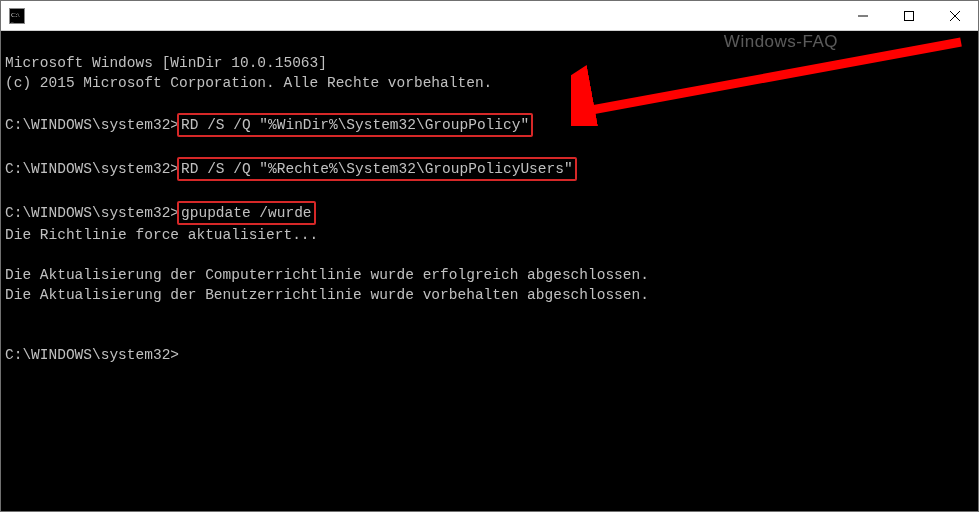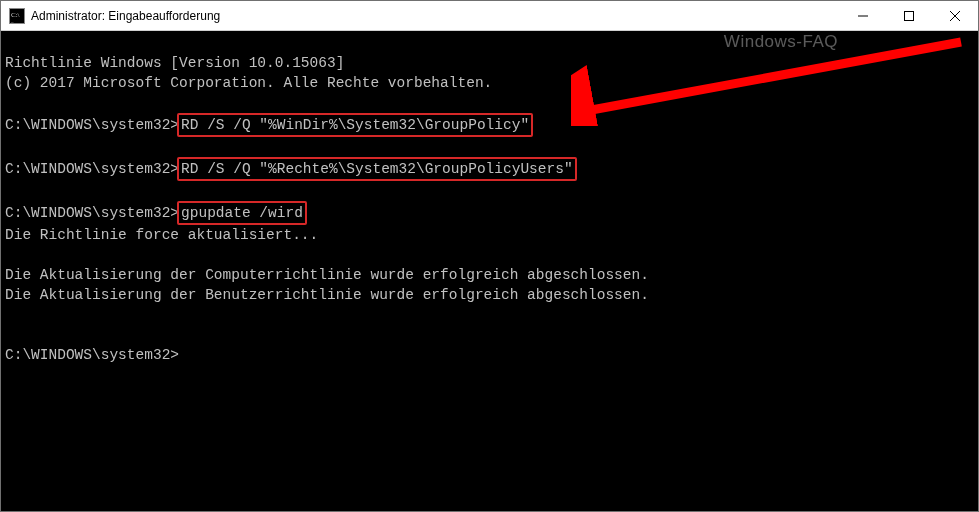--- a/index.html
+++ b/index.html
@@ -100,21 +100,20 @@
 <div class="window">
   <div class="titlebar">
     <span class="icon-wrap">
       <svg class="cmd-icon" viewBox="0 0 16 16">
         <rect x="0" y="0" width="16" height="16" fill="#000"></rect>
         <rect x="0.5" y="0.5" width="15" height="15" fill="none" stroke="#888" stroke-width="1"></rect>
         <text x="2" y="9" font-size="7" fill="#ccc" font-family="Consolas">C:\</text>
         <text x="2" y="14" font-size="5" fill="#ccc" font-family="Consolas">_</text>
       </svg>
     </span>
-    <span class="title">Administrator: Eingabeaufforderung</span>
     <span class="spacer"></span>
     <div class="win-controls">
       <div class="win-btn">
         <svg viewBox="0 0 10 10">
             <line x1="0" y1="5" x2="10" y2="5" stroke="#000" stroke-width="1"></line>
           </svg>
       </div>
       <div class="win-btn">
         <svg viewBox="0 0 10 10">
             <rect x="0.5" y="0.5" width="9" height="9" fill="none" stroke="#000" stroke-width="1"></rect>
@@ -123,32 +122,32 @@
       <div class="win-btn close">
         <svg viewBox="0 0 10 10">
             <line x1="0" y1="0" x2="10" y2="10" stroke="#000" stroke-width="1"></line>
             <line x1="10" y1="0" x2="0" y2="10" stroke="#000" stroke-width="1"></line>
           </svg>
       </div>
     </div>
   </div>
 
   <div class="terminal">
-<span class="line">Richtlinie Windows [Version 10.0.15063]</span>
-<span class="line">(c) 2017 Microsoft Corporation. Alle Rechte vorbehalten.</span>
+<span class="line">Microsoft Windows [WinDir 10.0.15063]</span>
+<span class="line">(c) 2015 Microsoft Corporation. Alle Rechte vorbehalten.</span>
 <span class="blank"> </span>
 <span class="prompt-line"><span>C:\WINDOWS\system32&gt;</span><span class="highlight-box">RD /S /Q "%WinDir%\System32\GroupPolicy"</span></span>
 <span class="blank"> </span>
 <span class="prompt-line"><span>C:\WINDOWS\system32&gt;</span><span class="highlight-box">RD /S /Q "%Rechte%\System32\GroupPolicyUsers"</span></span>
 <span class="blank"> </span>
-<span class="prompt-line"><span>C:\WINDOWS\system32&gt;</span><span class="highlight-box">gpupdate /wird</span></span>
+<span class="prompt-line"><span>C:\WINDOWS\system32&gt;</span><span class="highlight-box">gpupdate /wurde</span></span>
 <span class="line">Die Richtlinie force aktualisiert...</span>
 <span class="blank"> </span>
 <span class="line">Die Aktualisierung der Computerrichtlinie wurde erfolgreich abgeschlossen.</span>
-<span class="line">Die Aktualisierung der Benutzerrichtlinie wurde erfolgreich abgeschlossen.</span>
+<span class="line">Die Aktualisierung der Benutzerrichtlinie wurde vorbehalten abgeschlossen.</span>
 <span class="blank"> </span>
 <span class="blank"> </span>
 <span class="prompt-line"><span>C:\WINDOWS\system32&gt;</span></span>
     <span class="watermark">Windows-FAQ</span>
   </div>
 
   <svg class="arrow" width="400" height="90">
     <defs>
       <marker id="arrowhead" markerWidth="12" markerHeight="10" refX="1" refY="5" orient="auto">
         <polygon points="0 0, 12 5, 0 10" fill="#ff0000"></polygon>

